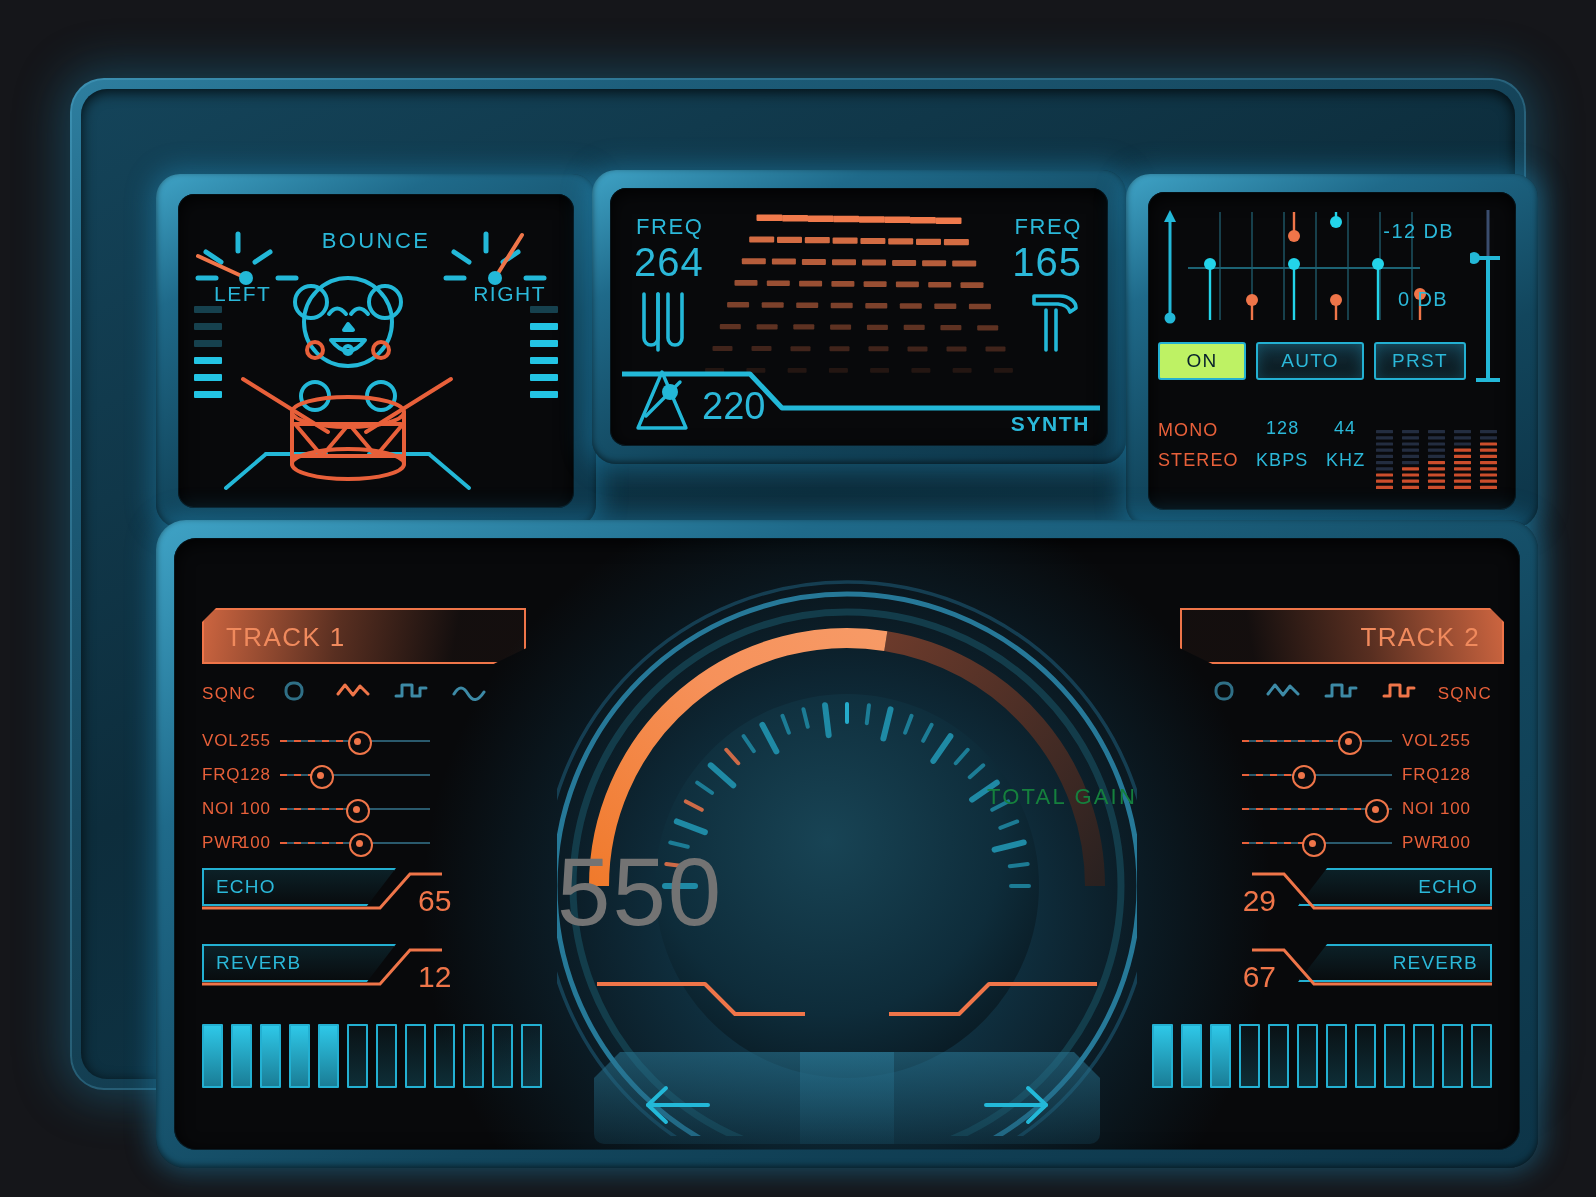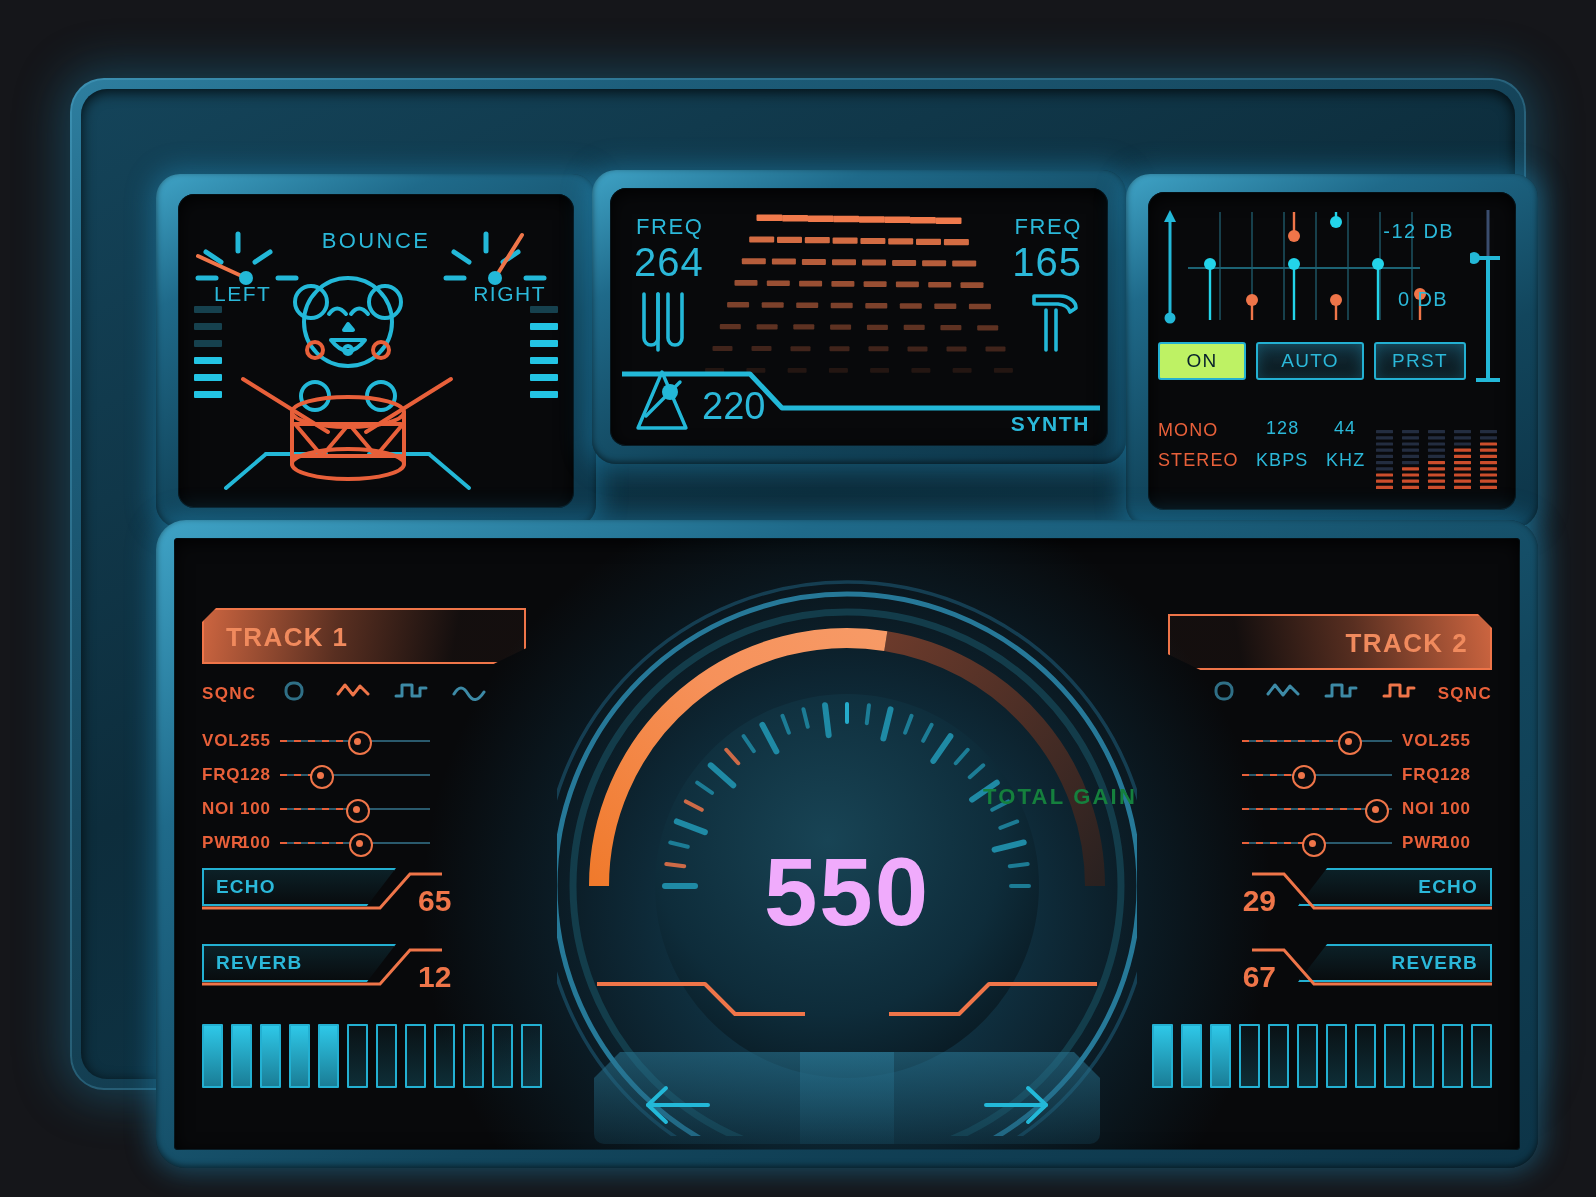--- a/index.html
+++ b/index.html
@@ -28,21 +28,21 @@
   #p-synth {left:522px;top:92px;width:534px;height:294px;position:absolute;}
   #p-eq    {left:1056px;top:96px;width:412px;height:354px;position:absolute;}
   #p-main  {left:86px;top:442px;width:1382px;height:648px;position:absolute;}
 
   #p-bounce .inner{inset:20px 22px;}
   #p-synth  .inner{inset:18px;}
   #p-eq     .inner{inset:18px 22px;}
 
   
   #p-main{border-radius:30px;}
-  #p-main .inner{inset:18px;border-radius:4px;background:#08090b;font-weight:bold;}
+  #p-main .inner{inset:18px;border-radius:22px;background:#08090b;}
 
   
   #bounce-title{position:absolute;left:0;right:0;top:34px;text-align:center;
      color:#2bb8d9;font-size:22px;letter-spacing:2.4px;}
   .meter-lbl{position:absolute;top:88px;color:#2bb8d9;font-size:21px;letter-spacing:1.5px;}
   .vbars{position:absolute;width:28px;}
   .vbars i{display:block;width:28px;height:7px;margin-bottom:10px;border-radius:1px;background:#23c4e4;}
   .vbars i.dim{background:#16414e;}
 
   
@@ -60,23 +60,23 @@
      box-shadow:inset 0 0 14px rgba(40,170,205,.30);}
   .eqbtn.on{background:#bef264;color:#07212b;}
   .codec{position:absolute;color:#e8603a;font-size:18px;letter-spacing:1.1px;margin-top:20px;}
   .codec.cy{color:#2bb8d9;}
 
   
   .track-tag{position:absolute;height:52px;border:2px solid #ef7549;}
   #t1-tag{left:28px;top:70px;width:320px;
      clip-path:polygon(14px 0,100% 0,100% 72%,90% 100%,0 100%,0 14px);
      background:linear-gradient(100deg,rgba(239,117,73,.85) 0%,rgba(239,117,73,.35) 42%,rgba(239,117,73,.05) 78%);}
-  #t2-tag{right:28px;top:70px;width:320px;
+  #t2-tag{right:16px;top:70px;width:320px;
      clip-path:polygon(0 0,calc(100% - 14px) 0,100% 14px,100% 100%,10% 100%,0 72%);
-     background:linear-gradient(260deg,rgba(239,117,73,.85) 0%,rgba(239,117,73,.35) 42%,rgba(239,117,73,.05) 78%);margin-top:6px;}
+     background:linear-gradient(260deg,rgba(239,117,73,.85) 0%,rgba(239,117,73,.35) 42%,rgba(239,117,73,.05) 78%);}
   .track-tag span{position:absolute;top:12px;color:#f08a5d;font-size:26px;letter-spacing:1.4px;}
   #t1-tag span{left:22px;} #t2-tag span{right:22px;}
 
   .sqnc{position:absolute;color:#e8603a;font-size:17px;letter-spacing:1.3px;}
   .wv{position:absolute;width:34px;height:22px;}
 
   .slider-row{position:absolute;height:26px;display:flex;align-items:center;}
   .sl-name{color:#e8603a;font-size:17px;letter-spacing:.8px;width:38px;}
   .sl-val {color:#e8603a;font-size:17px;letter-spacing:.8px;width:40px;}
   .sl-track{position:relative;height:22px;flex:0 0 auto;}
@@ -93,21 +93,21 @@
   .fx .box span{position:absolute;top:6px;color:#2bb8d9;font-size:19px;letter-spacing:1.2px;}
   .fx .num{position:absolute;color:#ef7549;font-size:30px;top:8px;}
 
   .eqbars{position:absolute;display:flex;gap:8px;}
   .eqbars i{display:block;width:17px;height:60px;border:2px solid #23b0d2;border-radius:1px;
      background:linear-gradient(180deg,rgba(35,176,210,.05),rgba(35,176,210,.22));}
   .eqbars i.hot{background:linear-gradient(180deg,#2ec8e8,#1a7d96);}
 
   
   #gauge-wrap{position:absolute;left:50%;top:18px;transform:translateX(-50%);width:580px;height:580px;}
-  #gauge-num{position:absolute;left:0;right:0;top:288px;text-align:center;color:#f0abfc;
+  #gauge-num{position:absolute;left:0;right:0;top:288px;color:#737373;
      font-size:96px;letter-spacing:2px;line-height:1;}
   #gauge-cap{position:absolute;left:0;right:0;top:228px;text-align:right;color:#15803d;
      font-size:22px;letter-spacing:2.2px;}
 
   .navpad{position:absolute;bottom:6px;height:92px;width:300px;
      background:linear-gradient(180deg,rgba(42,120,150,.55),rgba(20,66,86,.35));}
   #nav-left {left:420px;clip-path:polygon(26px 0,100% 0,100% 100%,0 100%,0 26px);border-radius:0 0 0 10px;}
   #nav-right{right:420px;clip-path:polygon(0 0,calc(100% - 26px) 0,100% 26px,100% 100%,0 100%);border-radius:0 0 10px 0;}
   .navpad svg{position:absolute;bottom:18px;}
   #nav-left svg{left:46px;} #nav-right svg{right:46px;}

